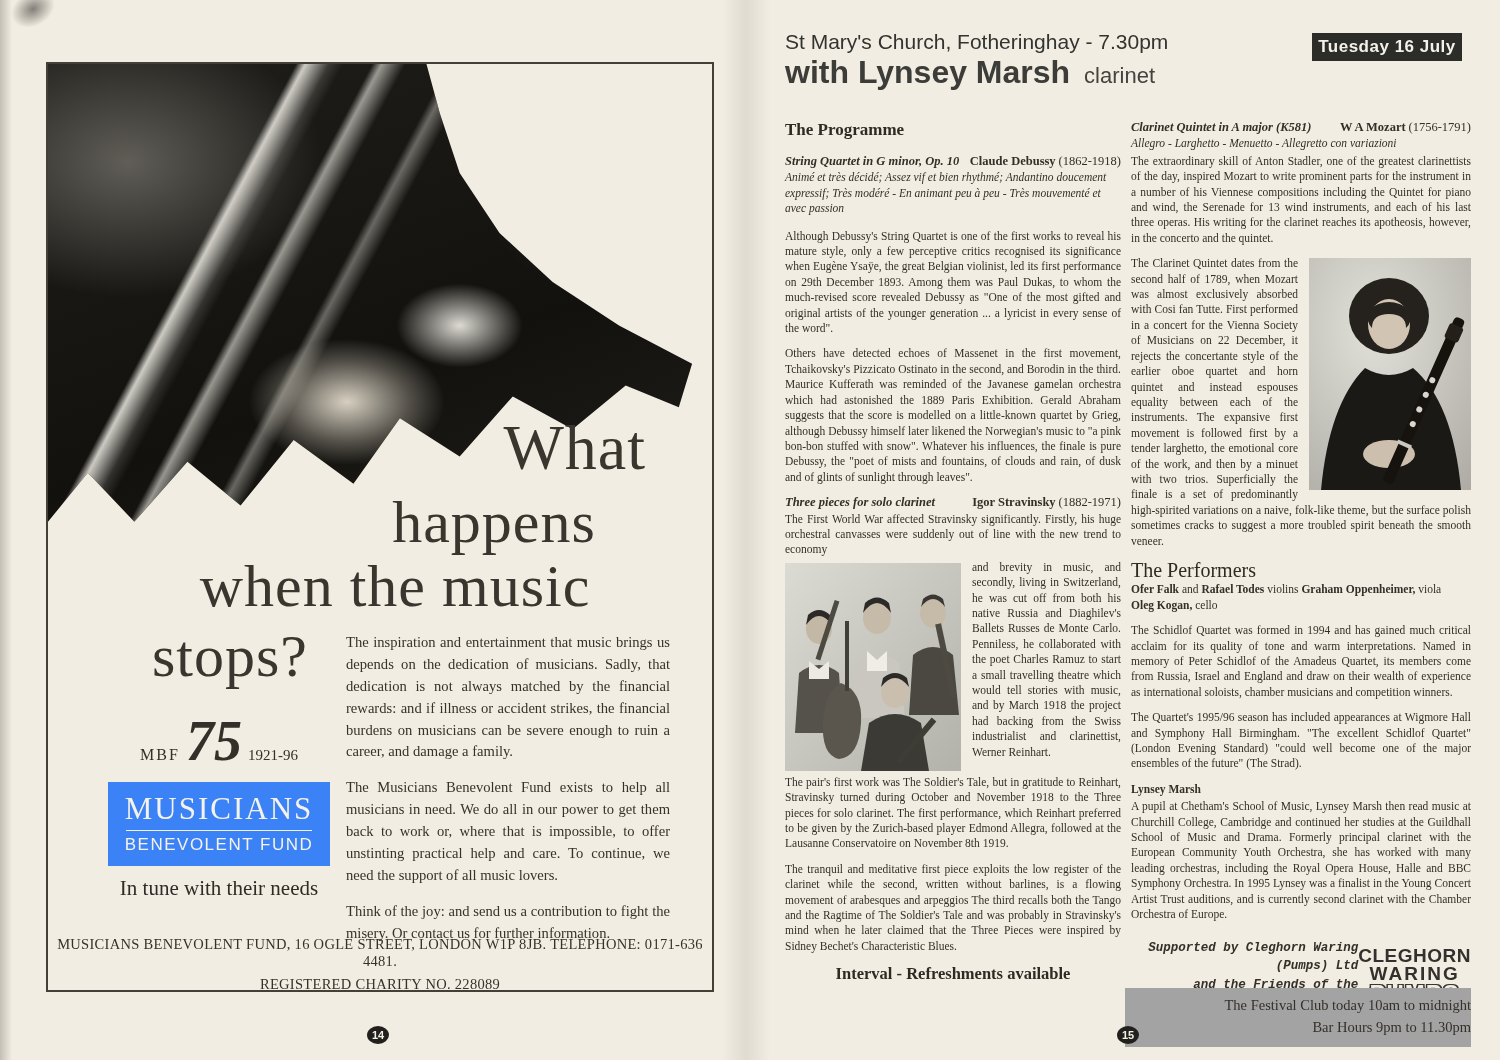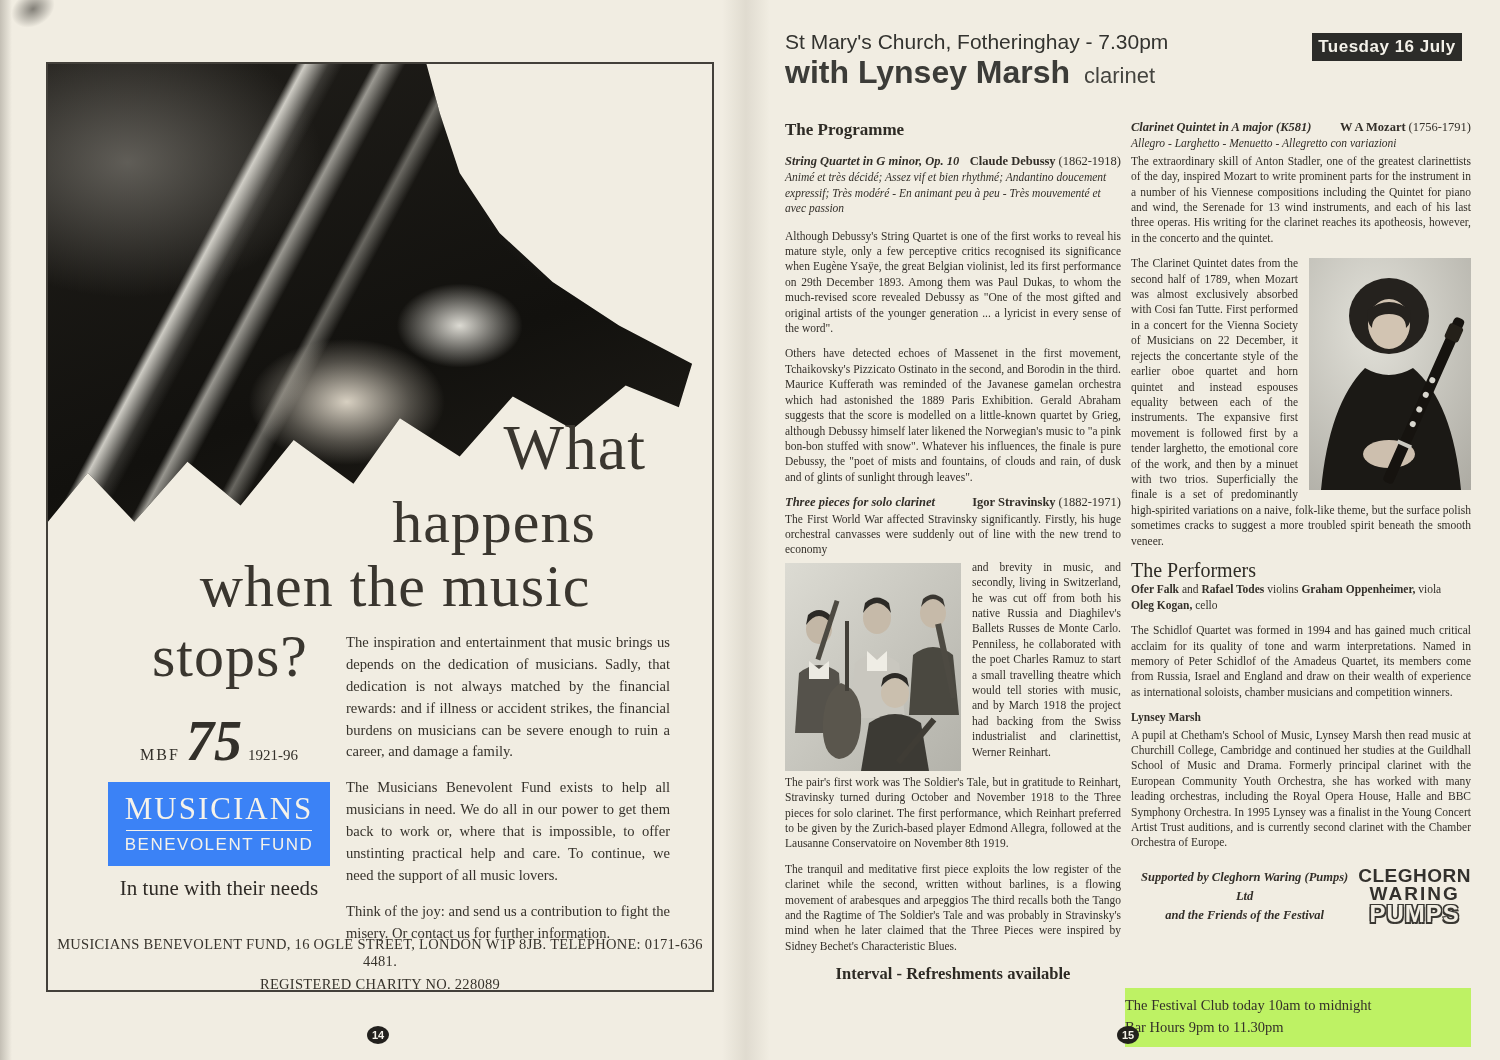--- a/index.html
+++ b/index.html
@@ -76,28 +76,28 @@
   .movts{font-style:italic;margin:1px 0 12px 0;text-align:left;}
   .quartet-photo{float:left;width:176px;height:208px;margin:3px 11px 4px 0;padding:0;}
   .lynsey-photo{float:right;width:162px;height:232px;margin:2px 0 6px 11px;padding:0;}
   figure{margin:0;}
   .interval{clear:both;text-align:center;font-weight:bold;font-size:16.5px;margin-top:12px;color:#2d2a24;}
   .performers-heading{font-size:20px;margin:14px 0 4px 0;color:#2e2b25;font-weight:normal;}
   .perf-line{margin:0 0 10px 0 !important;text-align:left;}
   .b{font-weight:bold;}
   .lm-name{font-weight:bold;margin:2px 0 2px 0 !important;text-align:left;}
   .supported{display:flex;justify-content:space-between;align-items:center;margin-top:16px;clear:both;}
-  .supp-text{font-weight:bold;font-style:italic;font-size:12.5px;line-height:1.5;text-align:center;}
+  .supp-text{font-weight:bold;font-style:italic;font-size:12.5px;line-height:1.5;text-align:right;font-family:Liberation Mono, monospace;}
   .cw-logo{font-family:"Liberation Sans",sans-serif;font-weight:bold;text-align:center;line-height:.95;color:#33312d;}
   .cw1{font-size:19px;letter-spacing:.5px;}
   .cw2{font-size:19px;letter-spacing:2px;}
   .cw3{font-size:24px;letter-spacing:1px;color:#f1ede2;
        text-shadow:-1.5px -1.5px 0 #3a3833,1.5px -1.5px 0 #3a3833,-1.5px 1.5px 0 #3a3833,1.5px 1.5px 0 #3a3833;}
-  .club-banner{position:absolute;left:1125px;top:988px;width:346px;padding:7px 0 8px;background:#bef264;
-       text-align:left;font-size:14.5px;line-height:1.5;color:#34302a;}
+  .club-banner{position:absolute;left:1125px;top:988px;width:346px;padding:7px 0 8px;background:#a3a3a3;
+       text-align:right;font-size:14.5px;line-height:1.5;color:#34302a;}
 </style>
 </head>
 <body>
 
 <div class="sheet">
   <div class="edge-left"></div>
   <div class="corner-smudge"></div>
   <div class="gutter"></div>
 
   <section>
@@ -233,20 +233,21 @@
               <rect x="104" y="188" width="15" height="4" fill="#c9c7bf"></rect>
             </g>
           </svg>
         </figure>
         <p>The Clarinet Quintet dates from the second half of 1789, when Mozart was almost exclusively absorbed with Cosi fan Tutte. First performed in a concert for the Vienna Society of Musicians on 22 December, it rejects the concertante style of the earlier oboe quartet and horn quintet and instead espouses equality between each of the instruments.  The expansive first movement is followed first by a tender larghetto, the emotional core of the work, and then by a minuet with two trios.  Superficially the finale is a set of predominantly high-spirited variations on a naive, folk-like theme, but the surface polish sometimes cracks to suggest a more troubled spirit beneath the smooth veneer.</p>
       </div>
 
       <h3 class="performers-heading">The Performers</h3>
       <p class="perf-line"><span class="b">Ofer Falk</span><span> and </span><span class="b">Rafael Todes</span><span> violins </span><span class="b">Graham Oppenheimer,</span><span> viola</span><br><span class="b">Oleg Kogan,</span><span> cello</span></p>
       <p>The Schidlof Quartet was formed in 1994 and has gained much critical acclaim for its quality of tone and warm interpretations.  Named in memory of Peter Schidlof of the Amadeus Quartet, its members come from Russia, Israel and England and draw on their wealth of experience as international soloists, chamber musicians and competition winners.</p>
+      <p>The Quartet's 1995/96 season has included appearances at Wigmore Hall and Symphony Hall Birmingham.  "The excellent Schidlof Quartet" (London Evening Standard) "could well become one of the major ensembles of the future" (The Strad).</p>
       <p class="lm-name">Lynsey Marsh</p>
       <p>A pupil at Chetham's School of Music, Lynsey Marsh then read music at Churchill College, Cambridge and continued her studies at the Guildhall School of Music and Drama.  Formerly principal clarinet with the European Community Youth Orchestra, she has worked with many leading orchestras, including the Royal Opera House, Halle and BBC Symphony Orchestra.  In 1995 Lynsey was a finalist in the Young Concert Artist Trust auditions, and is currently second clarinet with the Chamber Orchestra of Europe.</p>
 
       <div class="supported">
         <div class="supp-text">
           <div>Supported by Cleghorn Waring (Pumps) Ltd</div>
           <div>and the Friends of the Festival</div>
         </div>
         <div class="cw-logo">
           <div class="cw1">CLEGHORN</div>

